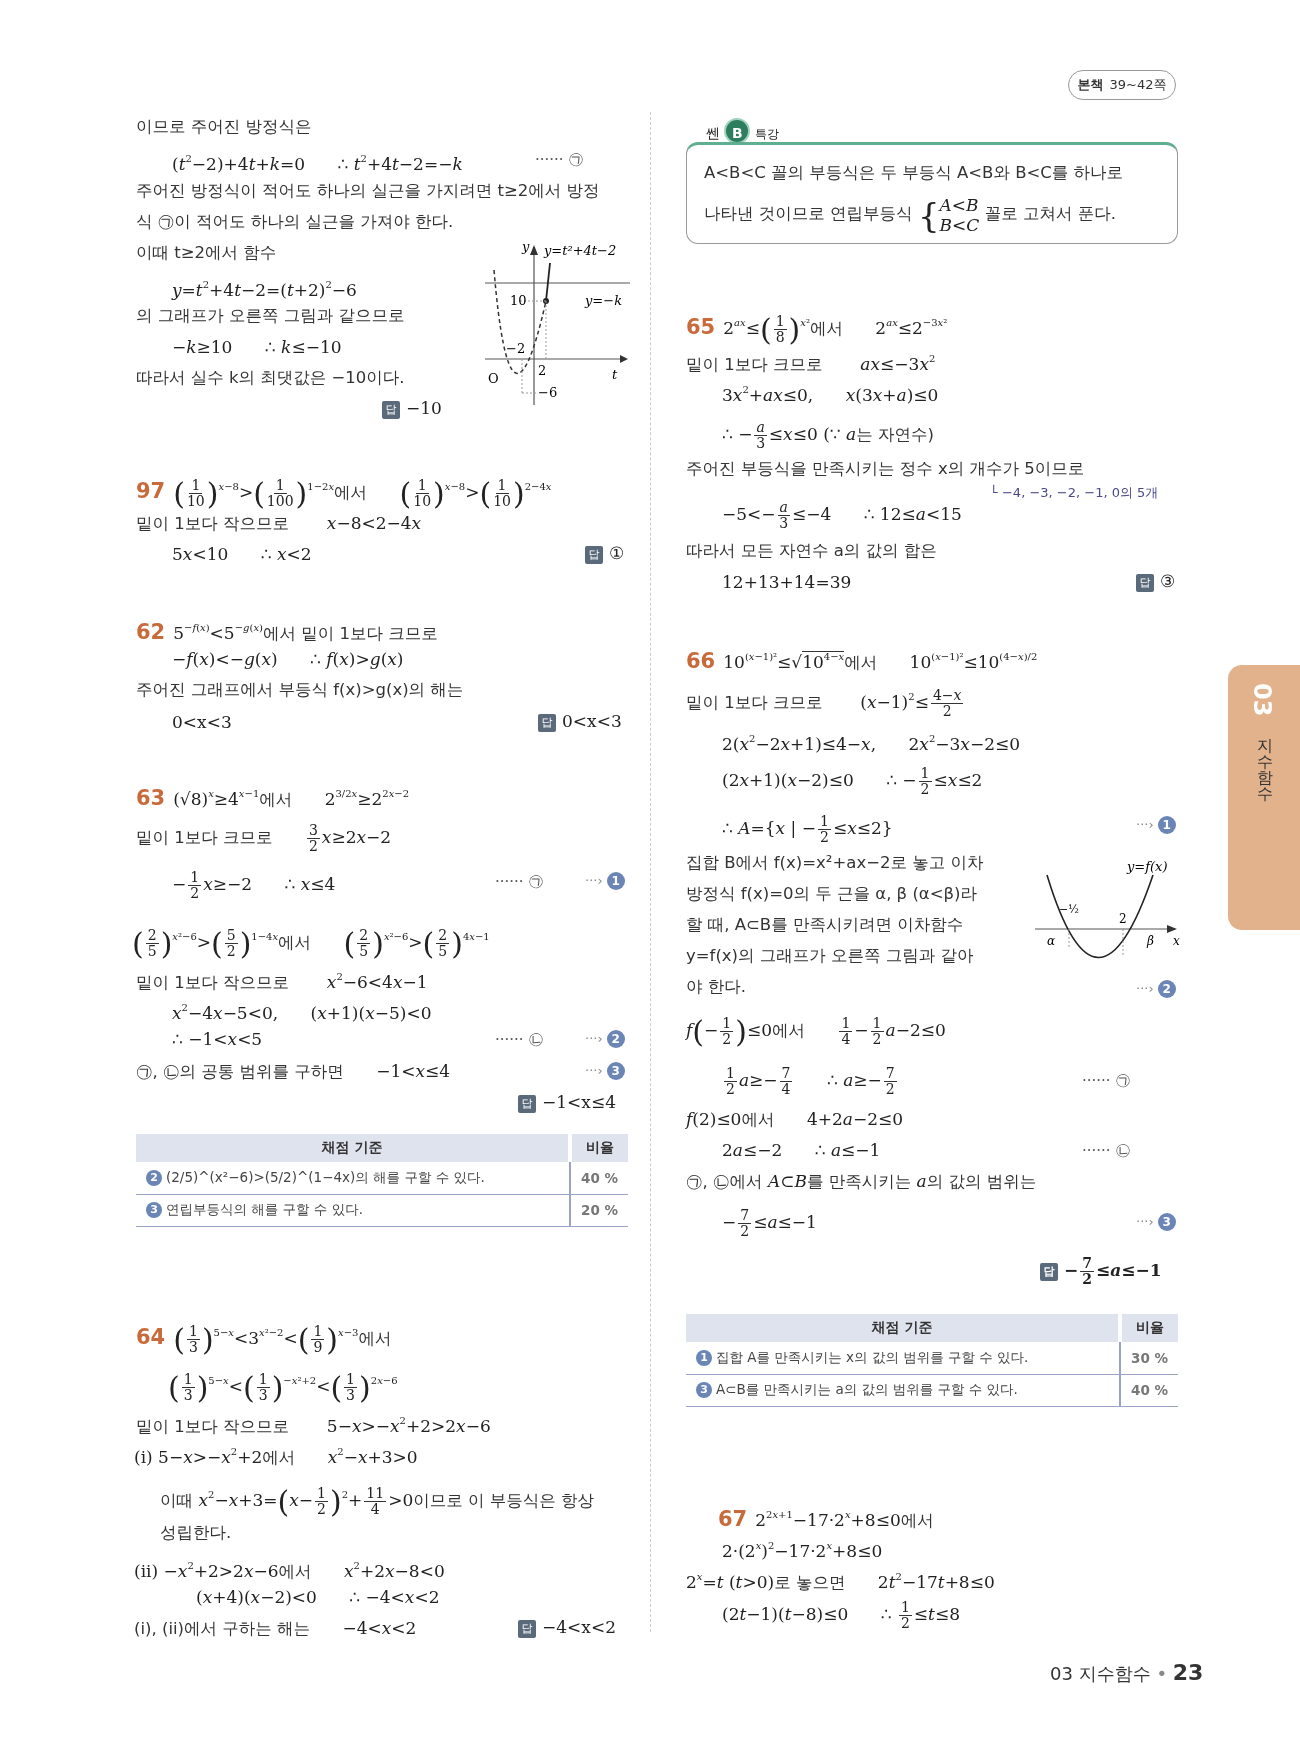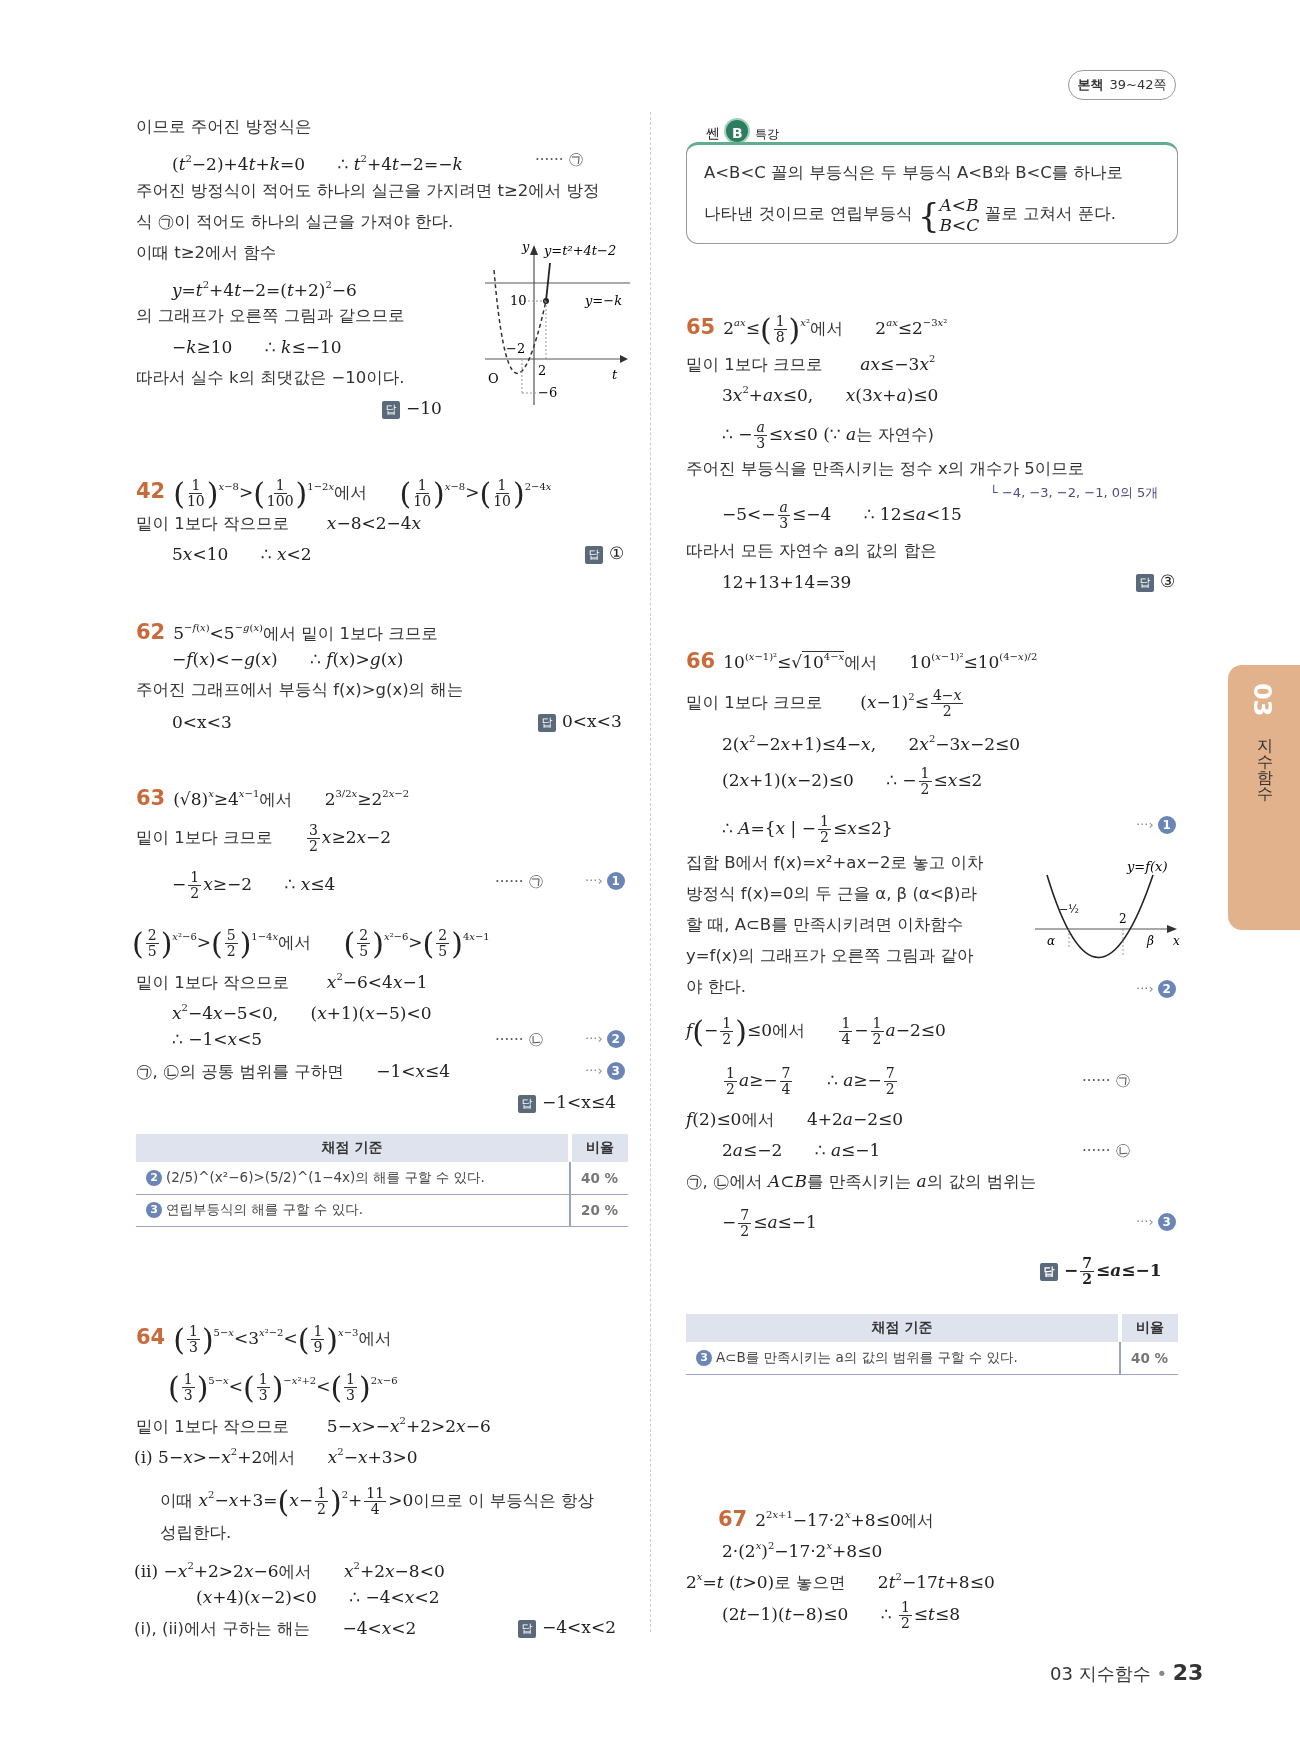--- a/index.html
+++ b/index.html
@@ -79,21 +79,21 @@
     <text x="74" y="20" font-size="13" font-style="italic">y=t²+4t−2</text>
     <text x="40" y="70" font-size="13">10</text>
     <text x="115" y="70" font-size="13" font-style="italic">y=−k</text>
     <text x="36" y="118" font-size="13">−2</text>
     <text x="68" y="140" font-size="13">2</text>
     <text x="142" y="144" font-size="13" font-style="italic">t</text>
     <text x="18" y="148" font-size="13">O</text>
     <text x="68" y="162" font-size="13">−6</text>
   </svg>
 
-  <div class="line math" style="left:136px;top:470px;line-height:34px;"><span class="pnum">42</span><span class="paren">(</span><span class="frac">
+  <div class="line math" style="left:136px;top:470px;line-height:34px;"><span class="pnum">97</span><span class="paren">(</span><span class="frac">
         <span class="num">1</span>
         <span>10</span>
       </span><span class="paren">)</span><sup><i>x</i>−8</sup>&gt;<span class="paren">(</span><span class="frac">
         <span class="num">1</span>
         <span>100</span>
       </span><span class="paren">)</span><sup>1−2<i>x</i></sup><span class="ko">에서</span> &nbsp;&nbsp;&nbsp;&nbsp; <span class="paren">(</span><span class="frac">
         <span class="num">1</span>
         <span>10</span>
       </span><span class="paren">)</span><sup><i>x</i>−8</sup>&gt;<span class="paren">(</span><span class="frac">
         <span class="num">1</span>
@@ -292,20 +292,24 @@
           <span>2</span>
         </span>≤<i>a</i>≤−1</span></div>
 
   <table class="score" style="left:686px;top:1314px;width:492px;">
     <tbody>
         <tr>
           <th>채점 기준</th>
           <th class="rate" style="width:58px;">비율</th>
         </tr>
     <tr>
+          <td><span class="num-b">1</span><span>집합 A를 만족시키는 x의 값의 범위를 구할 수 있다.</span></td>
+          <td class="rate">30 %</td>
+        </tr>
+    <tr>
           <td><span class="num-b">3</span><span>A⊂B를 만족시키는 a의 값의 범위를 구할 수 있다.</span></td>
           <td class="rate">40 %</td>
         </tr>
   </tbody>
     </table>
 
   <div class="line math" style="left:686px;top:1504px;margin-left:32px;"><span class="pnum">67</span>2<sup>2<i>x</i>+1</sup>−17·2<sup><i>x</i></sup>+8≤0<span class="ko">에서</span></div>
   <div class="line math" style="left:722px;top:1535px;">2·(2<sup><i>x</i></sup>)<sup>2</sup>−17·2<sup><i>x</i></sup>+8≤0</div>
   <div class="line" style="left:686px;top:1566px;"><span class="math">2<sup><i>x</i></sup>=<i>t</i> (<i>t</i>&gt;0)</span><span class="ko">로 놓으면</span> &nbsp;&nbsp;&nbsp;&nbsp; <span class="math">2<i>t</i><sup>2</sup>−17<i>t</i>+8≤0</span></div>
   <div class="line math" style="left:722px;top:1600px;">(2<i>t</i>−1)(<i>t</i>−8)≤0 &nbsp;&nbsp;&nbsp;&nbsp; ∴ <span class="frac">

